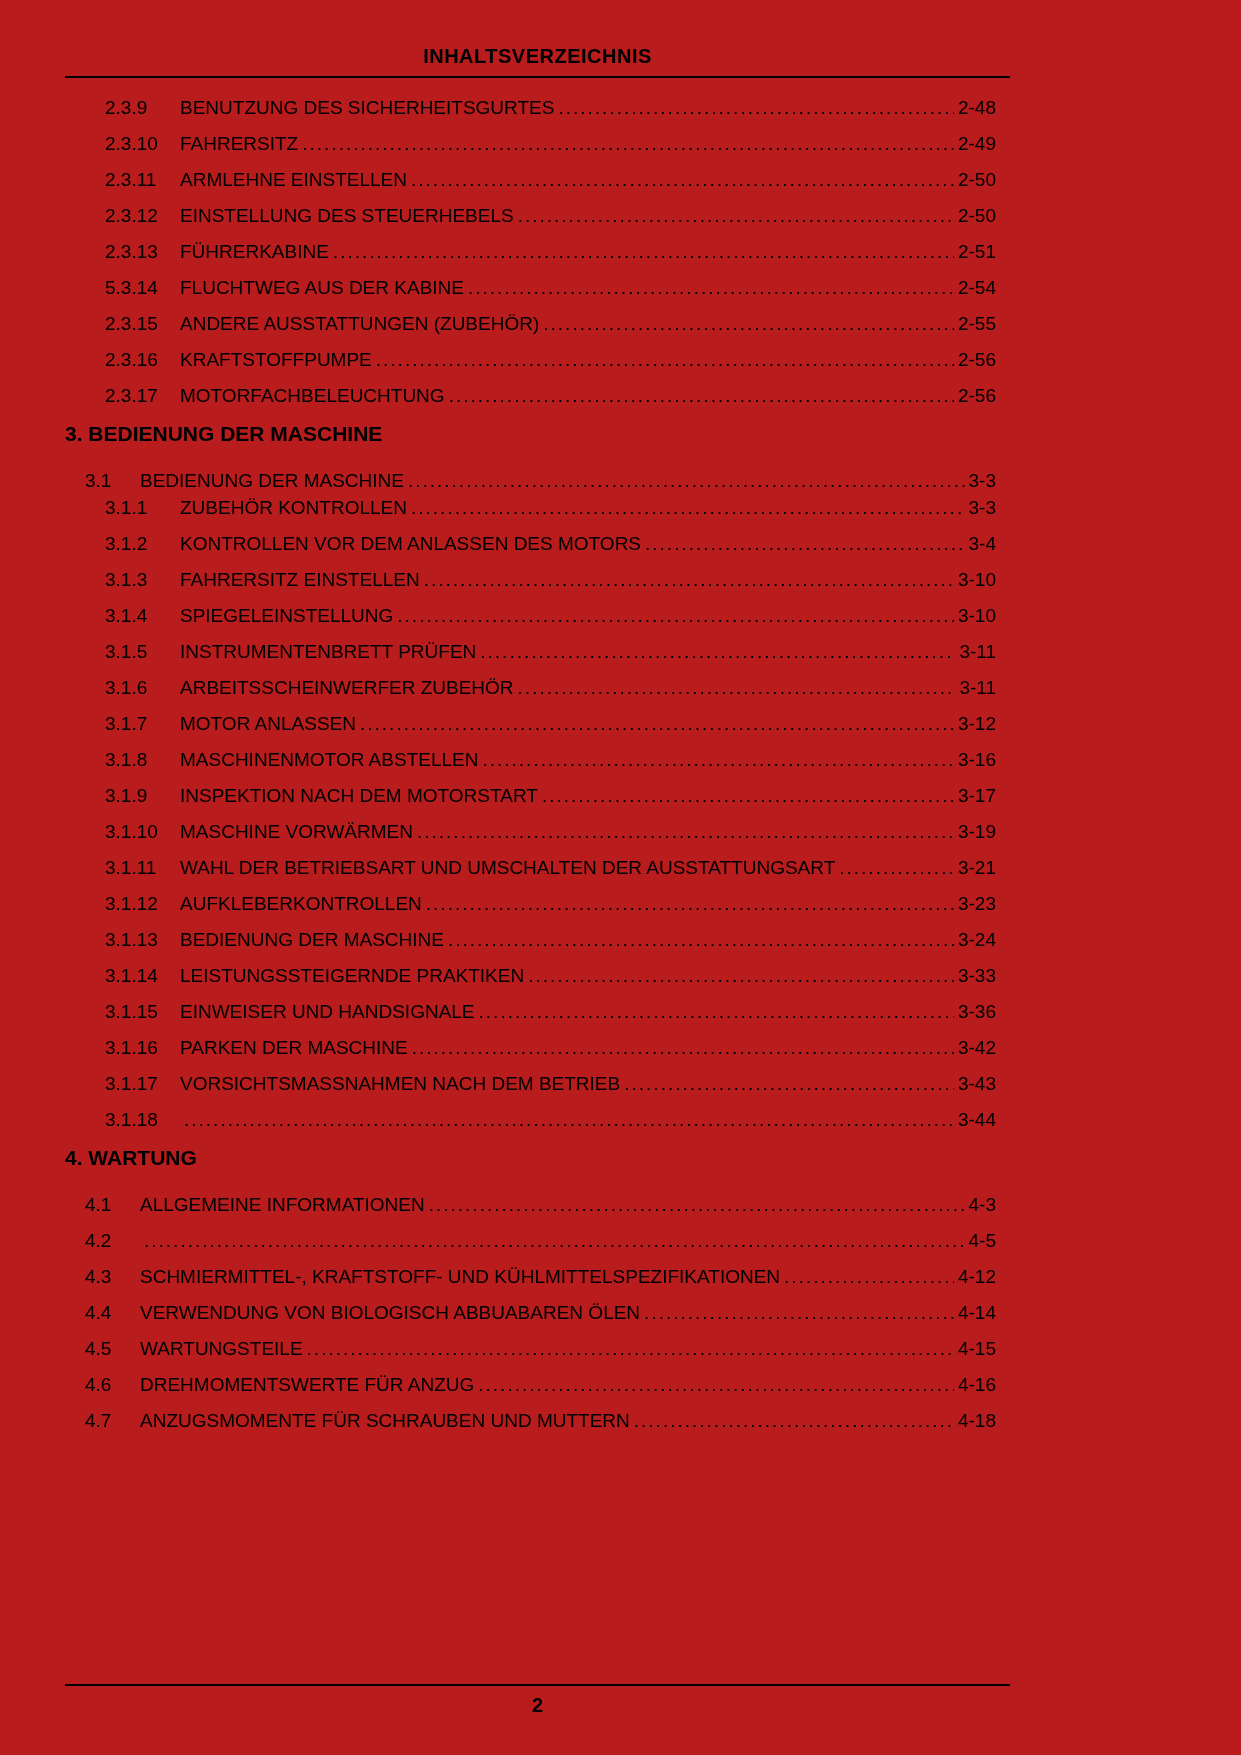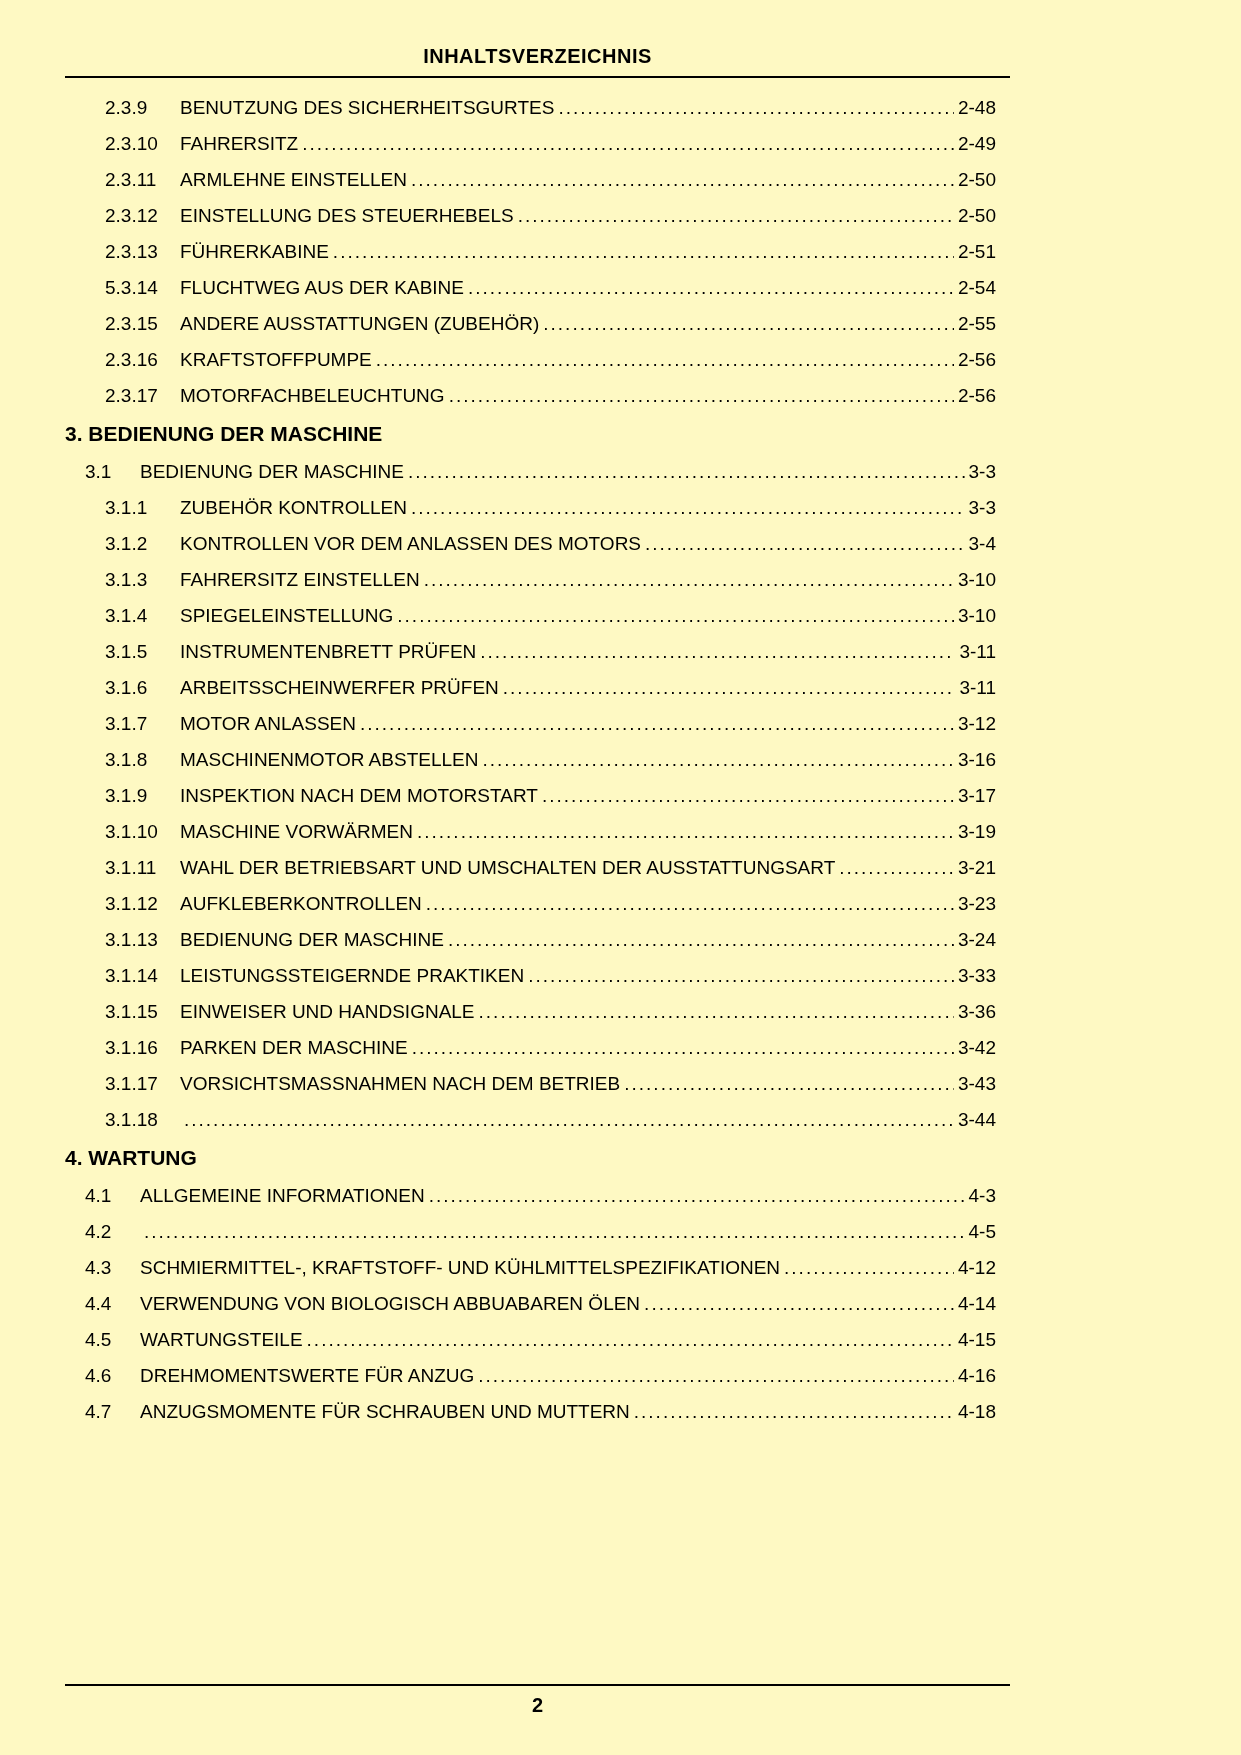--- a/index.html
+++ b/index.html
@@ -9,21 +9,21 @@
     height: 1755px;
     font-family: "Liberation Sans", sans-serif;
     color: #000;
     overflow: hidden;
   }
   .page {
     position: relative;
     width: 1241px;
     height: 1755px;
     padding: 44px 231px 0 65px; 
-    background: #fef9c3;
+    background: #b91c1c;
   }
   .header-title {
     text-align: center;
     font-weight: bold;
     font-size: 20px;
     letter-spacing: 0.5px;
     line-height: 24px;
     margin-bottom: 8px;
   }
   .header-rule { border-bottom: 2px solid #000; }
@@ -40,21 +40,21 @@
   .toc-row {
     display: flex;
     align-items: baseline;
     height: 36px;
     line-height: 36px;
     font-size: 19px;
     padding-right: 14px;
   }
   .toc-row.level-2 { padding-left: 20px; }
   .toc-row.level-3 { padding-left: 40px; align-items: flex-end; }
-  .toc-row.level-2 .num { flex: 0 0 55px; }
+  .toc-row.level-2 .num { flex: 0 0 55px; margin-top: 9px; }
   .toc-row.level-3 .num { flex: 0 0 75px; }
   .num { white-space: nowrap; }
   .title { white-space: nowrap; flex: 0 1 auto; }
   .leader {
     flex: 1 1 0;
     overflow: hidden;
     white-space: nowrap;
     letter-spacing: 2px;
     margin: 0 2px 0 4px;
     min-width: 0;
@@ -171,21 +171,21 @@
         <span class="pagenum">3-10</span>
       </div>
       <div class="toc-row level-3">
         <span class="num">3.1.5</span>
         <span class="title">INSTRUMENTENBRETT PRÜFEN</span>
         <span class="leader">....................................................................................................................................................................................................................................................................</span>
         <span class="pagenum">3-11</span>
       </div>
       <div class="toc-row level-3">
         <span class="num">3.1.6</span>
-        <span class="title">ARBEITSSCHEINWERFER PRÜFEN</span>
+        <span class="title">ARBEITSSCHEINWERFER ZUBEHÖR</span>
         <span class="leader">....................................................................................................................................................................................................................................................................</span>
         <span class="pagenum">3-11</span>
       </div>
       <div class="toc-row level-3">
         <span class="num">3.1.7</span>
         <span class="title">MOTOR ANLASSEN</span>
         <span class="leader">....................................................................................................................................................................................................................................................................</span>
         <span class="pagenum">3-12</span>
       </div>
       <div class="toc-row level-3">

